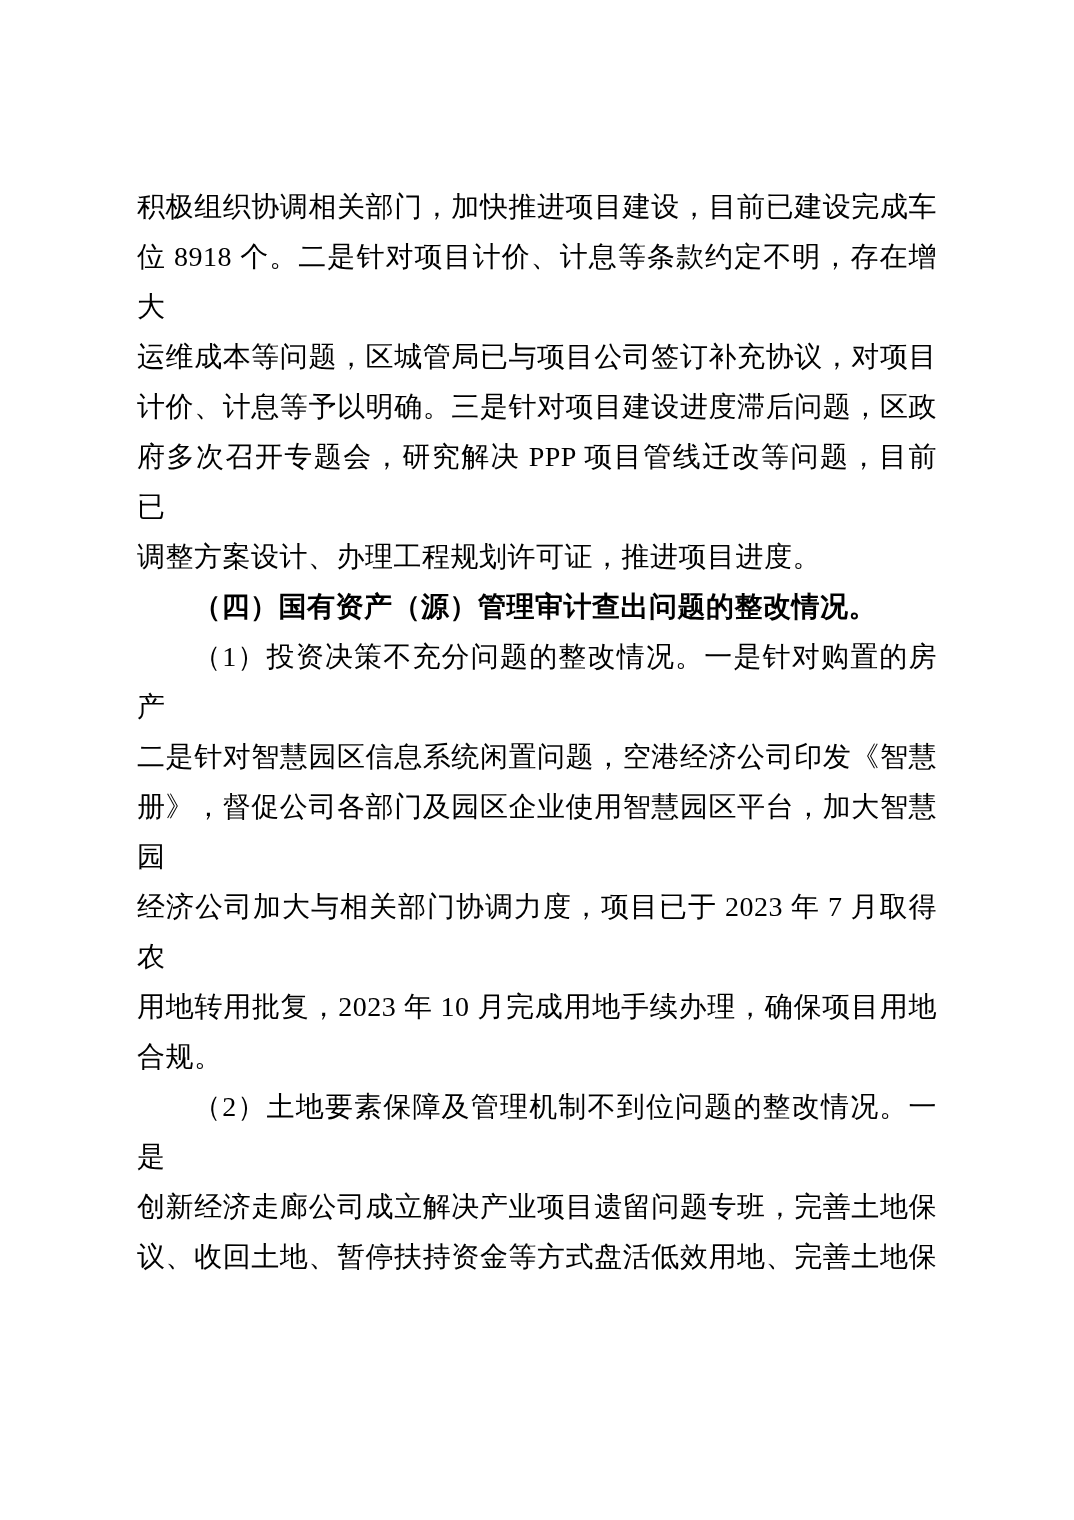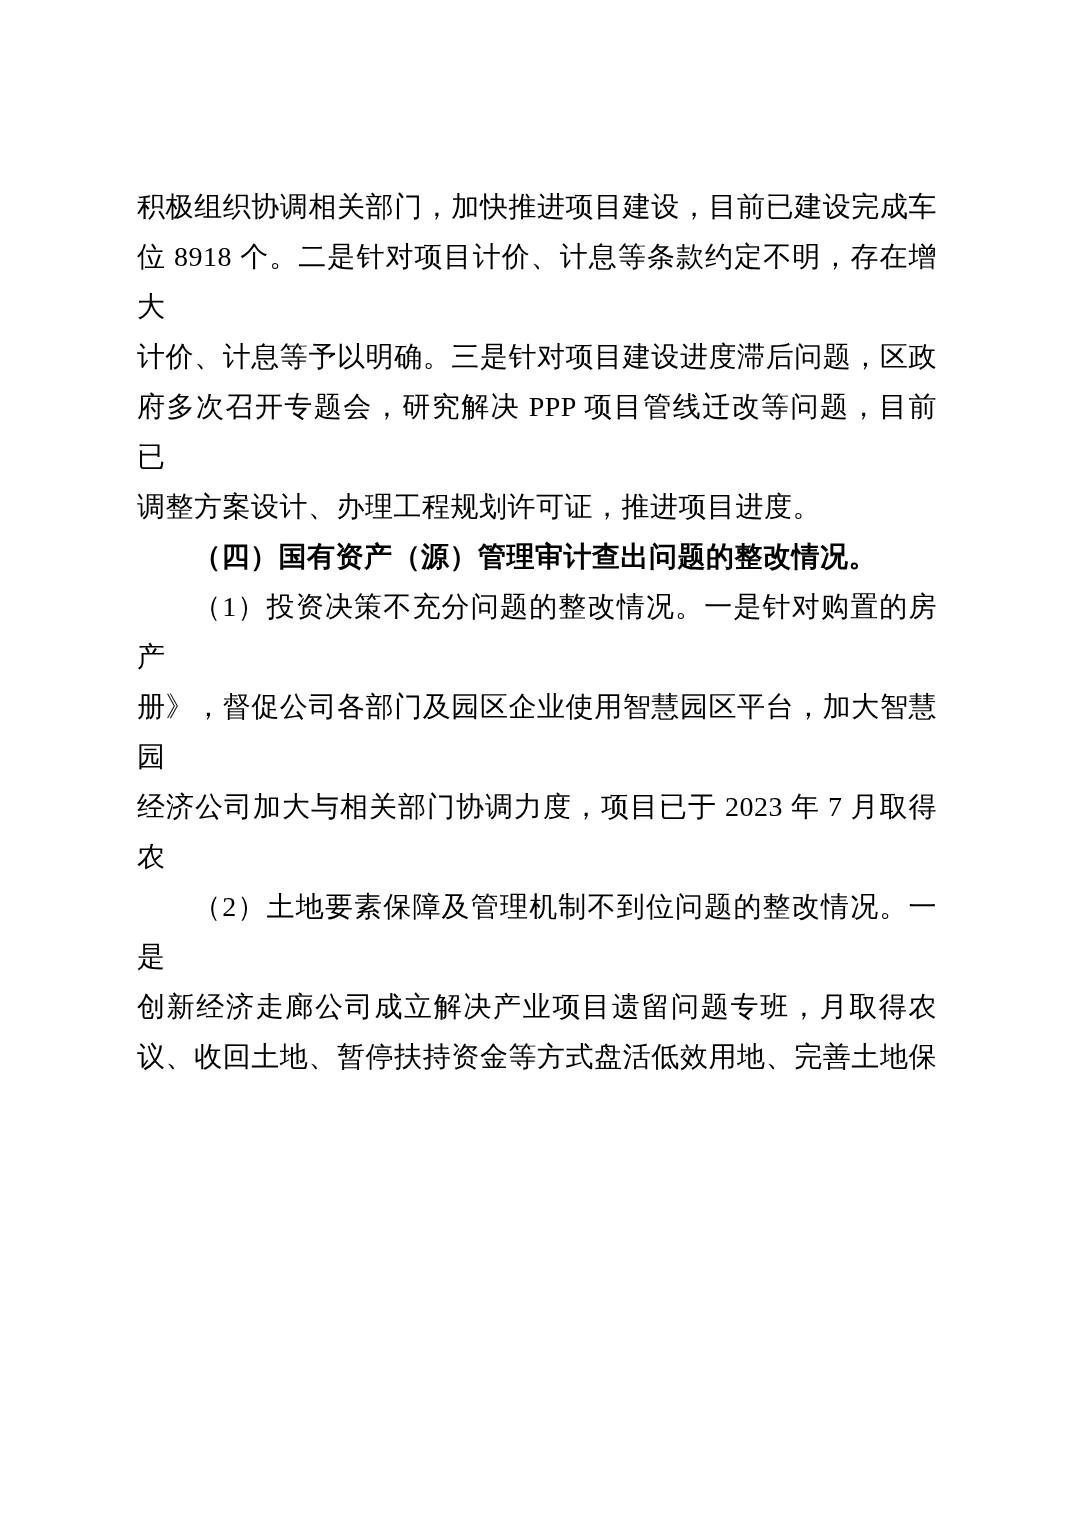--- a/index.html
+++ b/index.html
@@ -52,31 +52,35 @@
   }
 </style>
 </head>
 <body>
 
 <div class="page">
   <div class="doc" id="doc">
       <div class="para">
         <div class="line j">积极组织协调相关部门，加快推进项目建设，目前已建设完成车</div>
         <div class="line j">位 8918 个。二是针对项目计价、计息等条款约定不明，存在增大</div>
+        <div class="line j">运维成本等问题，区城管局已与项目公司签订补充协议，对项目</div>
         <div class="line j">计价、计息等予以明确。三是针对项目建设进度滞后问题，区政</div>
         <div class="line j">府多次召开专题会，研究解决 PPP 项目管线迁改等问题，目前已</div>
         <div class="line">调整方案设计、办理工程规划许可证，推进项目进度。</div>
       </div>
       <div class="para bold">
         <div class="line first">（四）国有资产（源）管理审计查出问题的整改情况。</div>
       </div>
       <div class="para">
         <div class="line j first">（1）投资决策不充分问题的整改情况。一是针对购置的房产</div>
+        <div class="line j">二是针对智慧园区信息系统闲置问题，空港经济公司印发《智慧</div>
         <div class="line j">册》，督促公司各部门及园区企业使用智慧园区平台，加大智慧园</div>
         <div class="line j">经济公司加大与相关部门协调力度，项目已于 2023 年 7 月取得农</div>
+        <div class="line j">用地转用批复，2023 年 10 月完成用地手续办理，确保项目用地</div>
+        <div class="line">合规。</div>
       </div>
       <div class="para">
         <div class="line j first">（2）土地要素保障及管理机制不到位问题的整改情况。一是</div>
-        <div class="line j">创新经济走廊公司成立解决产业项目遗留问题专班，月取得农</div>
+        <div class="line j">创新经济走廊公司成立解决产业项目遗留问题专班，完善土地保</div>
         <div class="line j">议、收回土地、暂停扶持资金等方式盘活低效用地、完善土地保</div>
       </div>
     </div>
 </div>
 
 </body></html>

